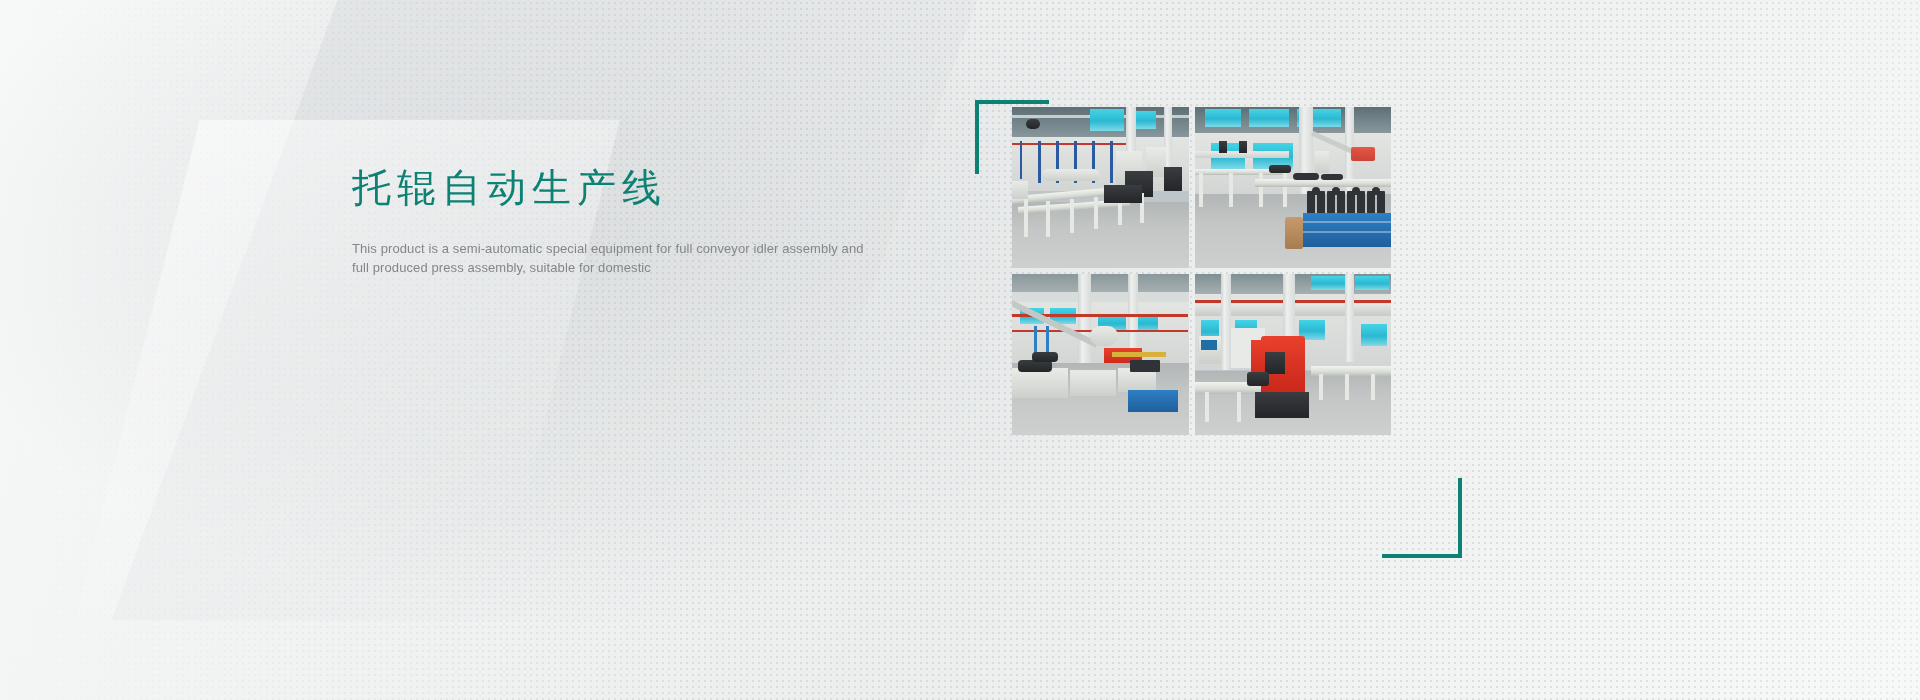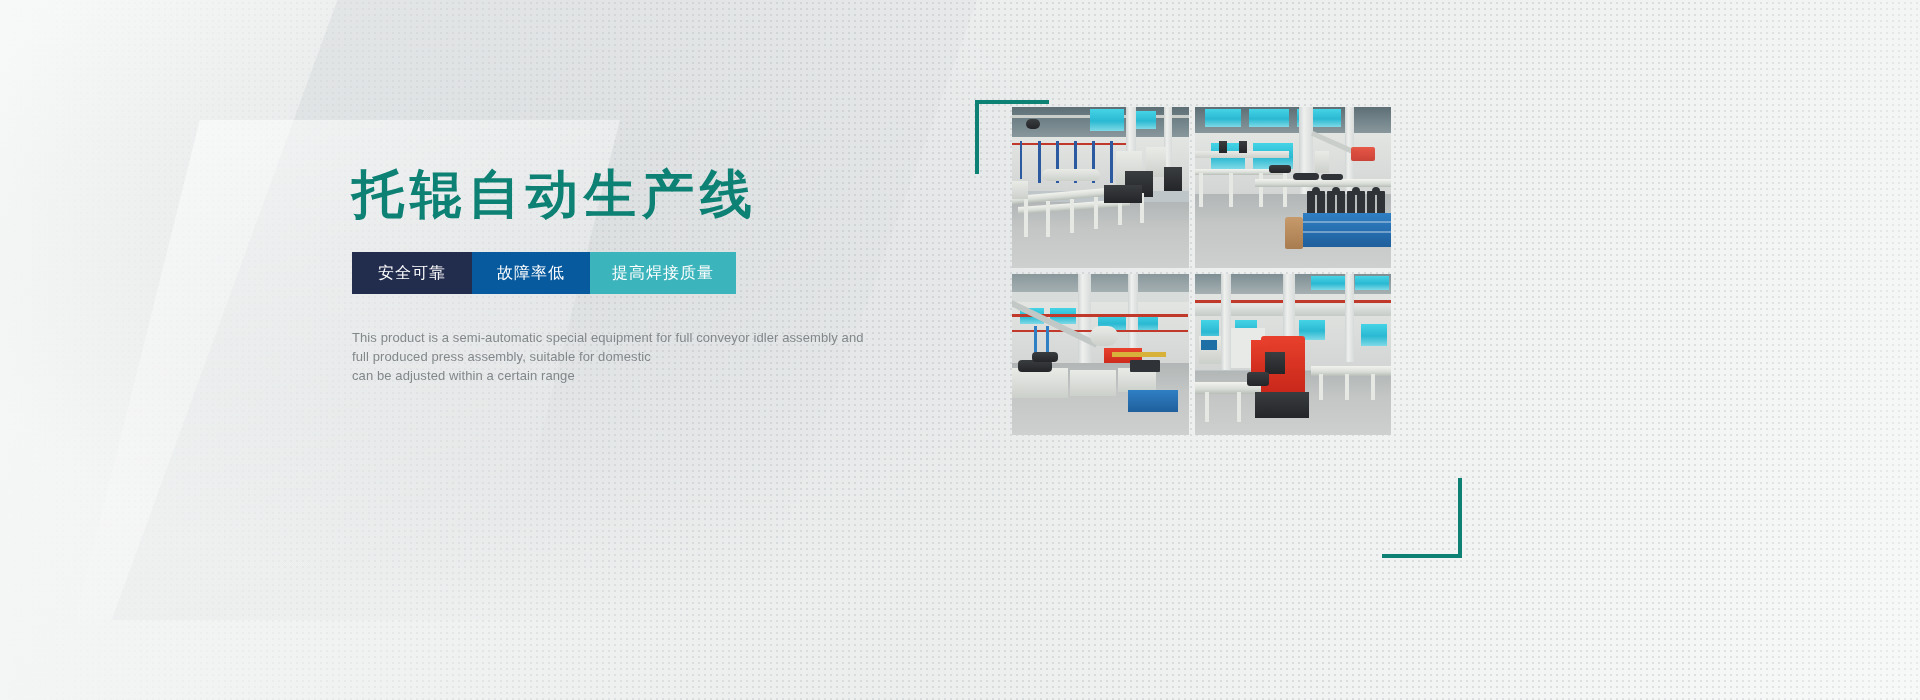--- a/index.html
+++ b/index.html
@@ -53,23 +53,23 @@
 
   
   .content-left {
     position: absolute;
     left: 352px;
     top: 168px;
     width: 620px;
   }
 
   .headline {
-    font-size: 52px;
+    font-size: 39px;
     line-height: 1.0;
-    font-weight: 700;
+    font-weight: 400;
     color: #0d8174;
     letter-spacing: 6px;
     white-space: nowrap;
     margin-bottom: 32px;
   }
 
   .badge-row {
     display: flex;
     align-items: stretch;
     width: fit-content;
@@ -181,31 +181,25 @@
 <div class="banner">
 
   <div class="dot-grid"></div>
   <div class="diagonal-wash"></div>
   <div class="diagonal-wash two"></div>
 
   <div class="content-left">
 
     <div class="headline">托辊自动生产线</div>
 
-    <div class="badge-row">
-      <div class="badge b1" style="background: rgb(34, 44, 77);">安全可靠</div>
-      <div class="badge b2" style="background: rgb(7, 90, 158);">故障率低</div>
-      <div class="badge b3" style="background: rgb(59, 180, 188);">提高焊接质量</div>
-    </div>
 
 
     <div class="desc-en">
       <p>This product is a semi-automatic special equipment for full conveyor idler assembly and</p>
       <p>full produced press assembly, suitable for domestic</p>
-      <p>can be adjusted within a certain range</p>
     </div>
   </div>
 
   <div class="bracket tl">
     <span class="h"></span>
       <span class="v"></span>
   </div>
   <div class="bracket br">
     <span class="h"></span>
       <span class="v"></span>

